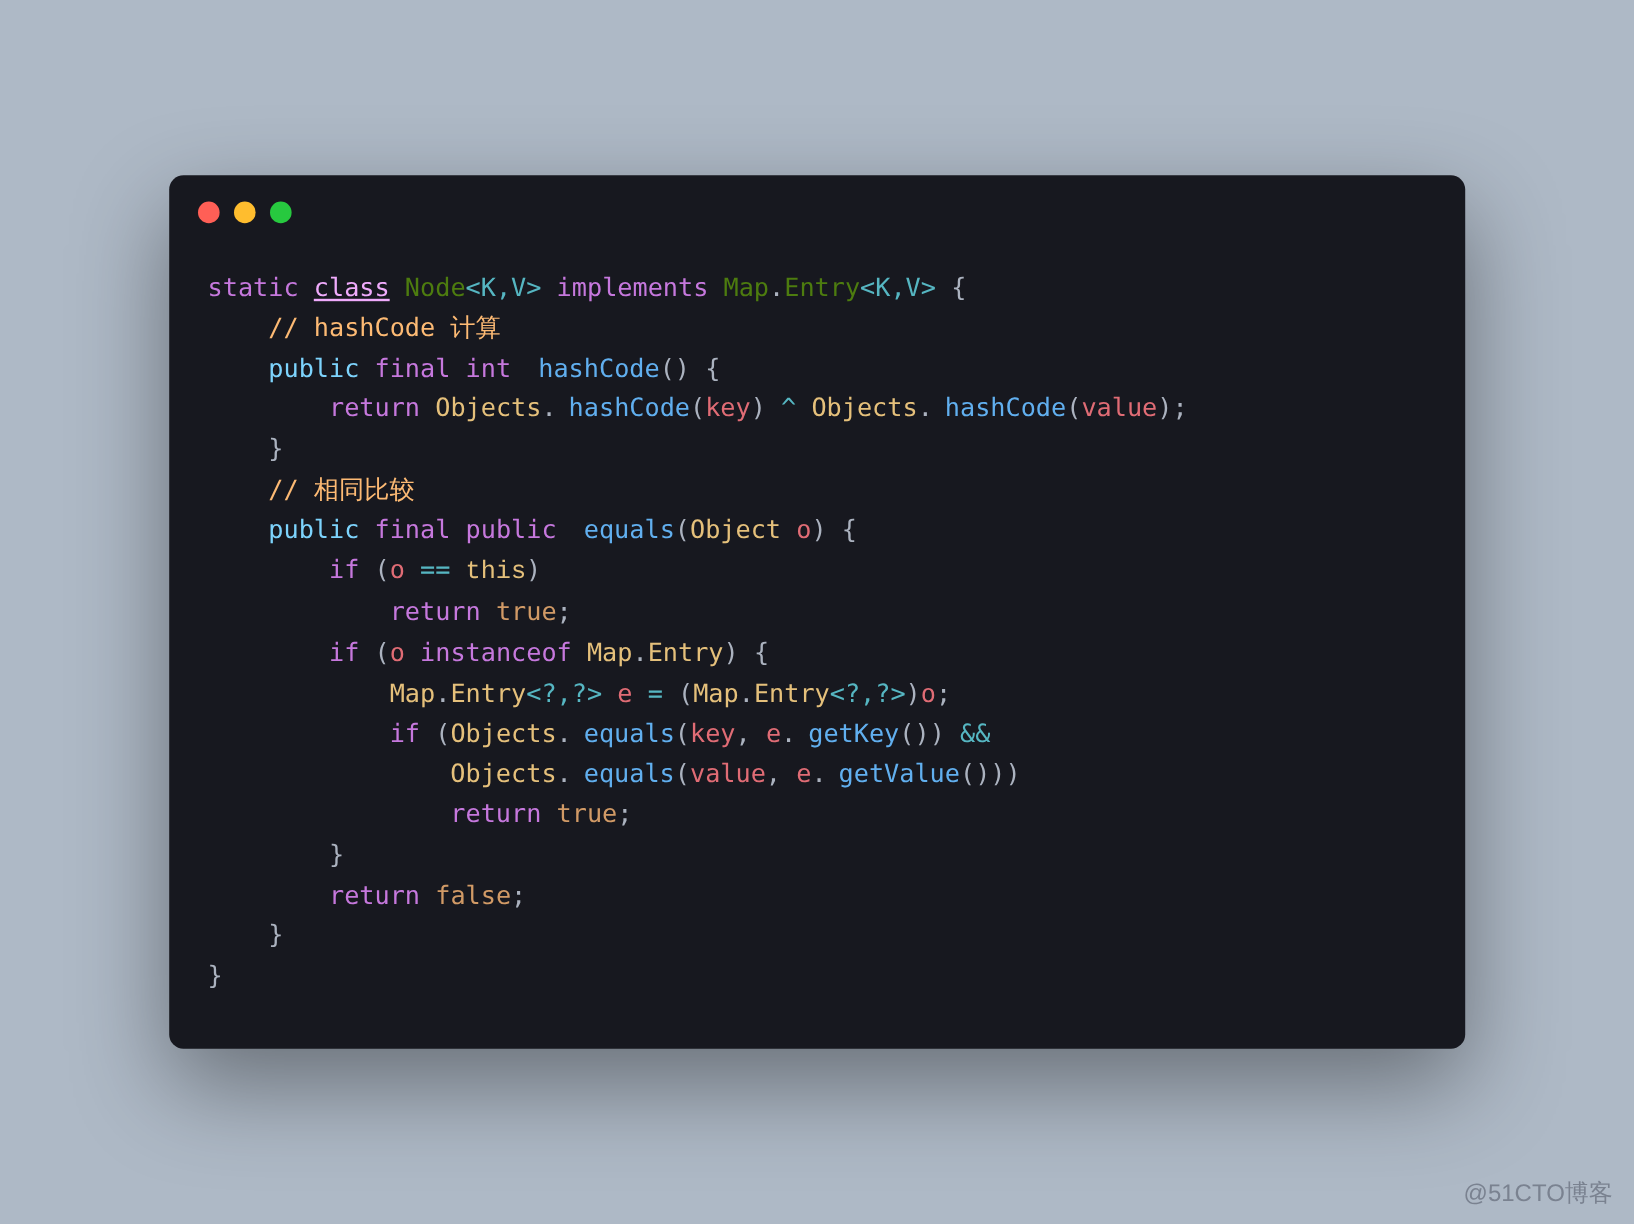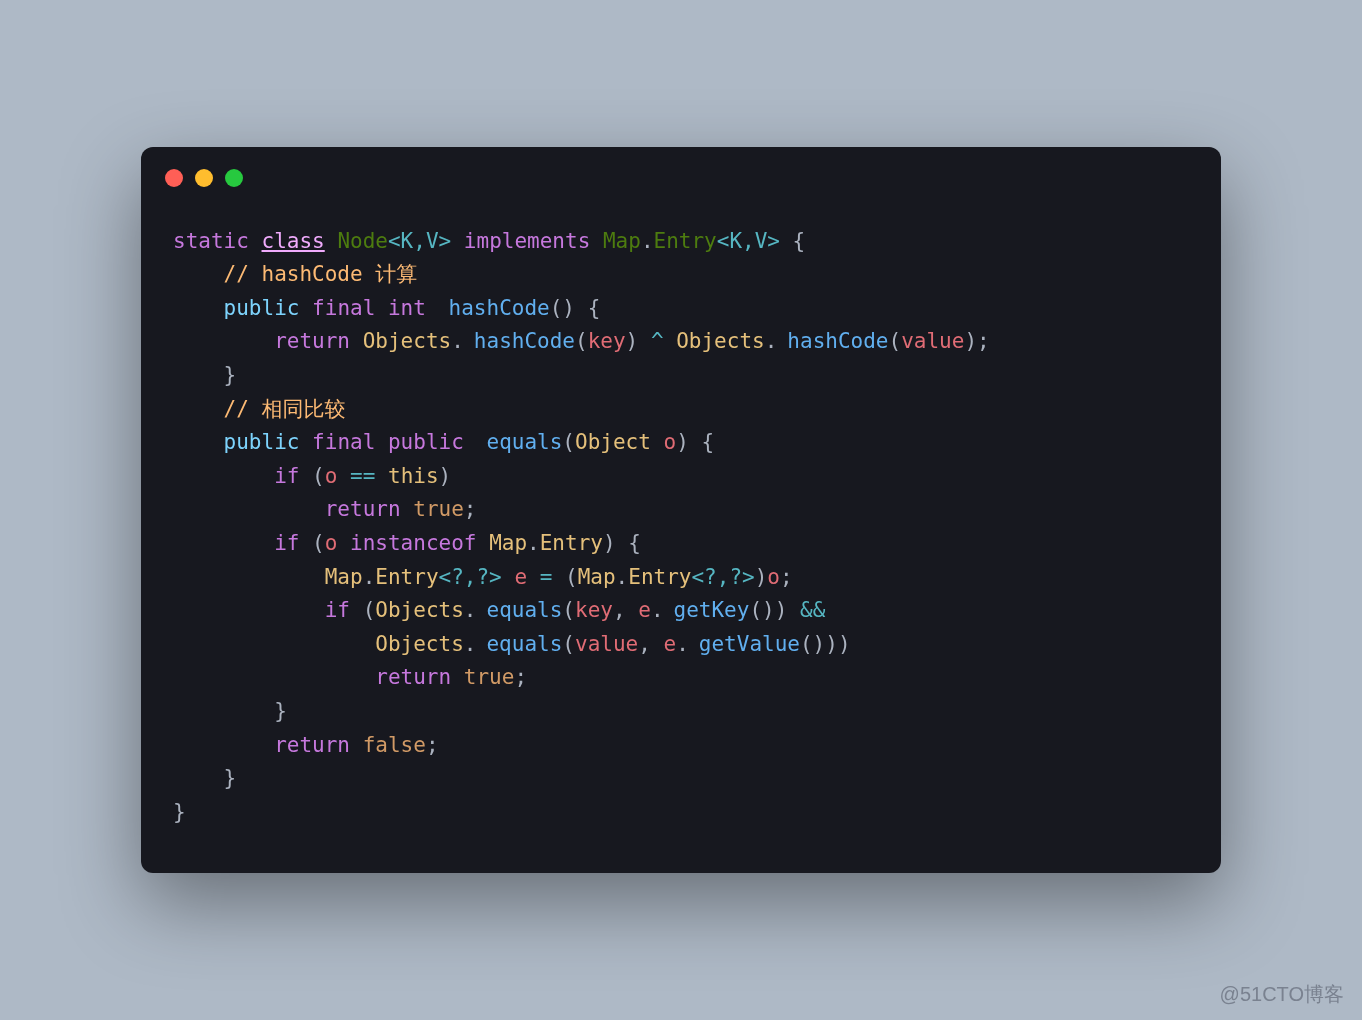--- a/index.html
+++ b/index.html
@@ -54,21 +54,21 @@
     .kw-pub { color: #7dd3fc; text-align: right; }
     .kw-final { color: #c678dd; }
     .kw-type { color: #c678dd; }
     .method { color: #61afef; margin-left: 10px; }
     .kw-ret { color: #c678dd; margin-top: 31px; }
     .cls { color: #e5c07b; }
     .param { color: #e06c75; }
     .op { color: #56b6c2; }
     .kw-if { color: #c678dd; }
     .kw-bool { color: #d19a66; }
-    .kw-this { color: #e5c07b; }
+    .kw-this { color: #e5c07b; font-family: Liberation Mono, monospace; }
     .brace { color: #abb2bf; }
     .semi { color: #abb2bf; }
     .watermark {
       position: absolute;
       bottom: 12px;
       right: 18px;
       color: #7a8290;
       font-size: 20px;
       font-family: sans-serif;
     }

